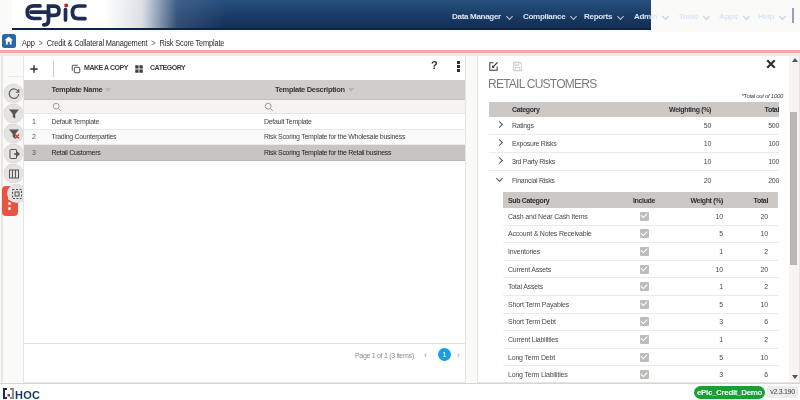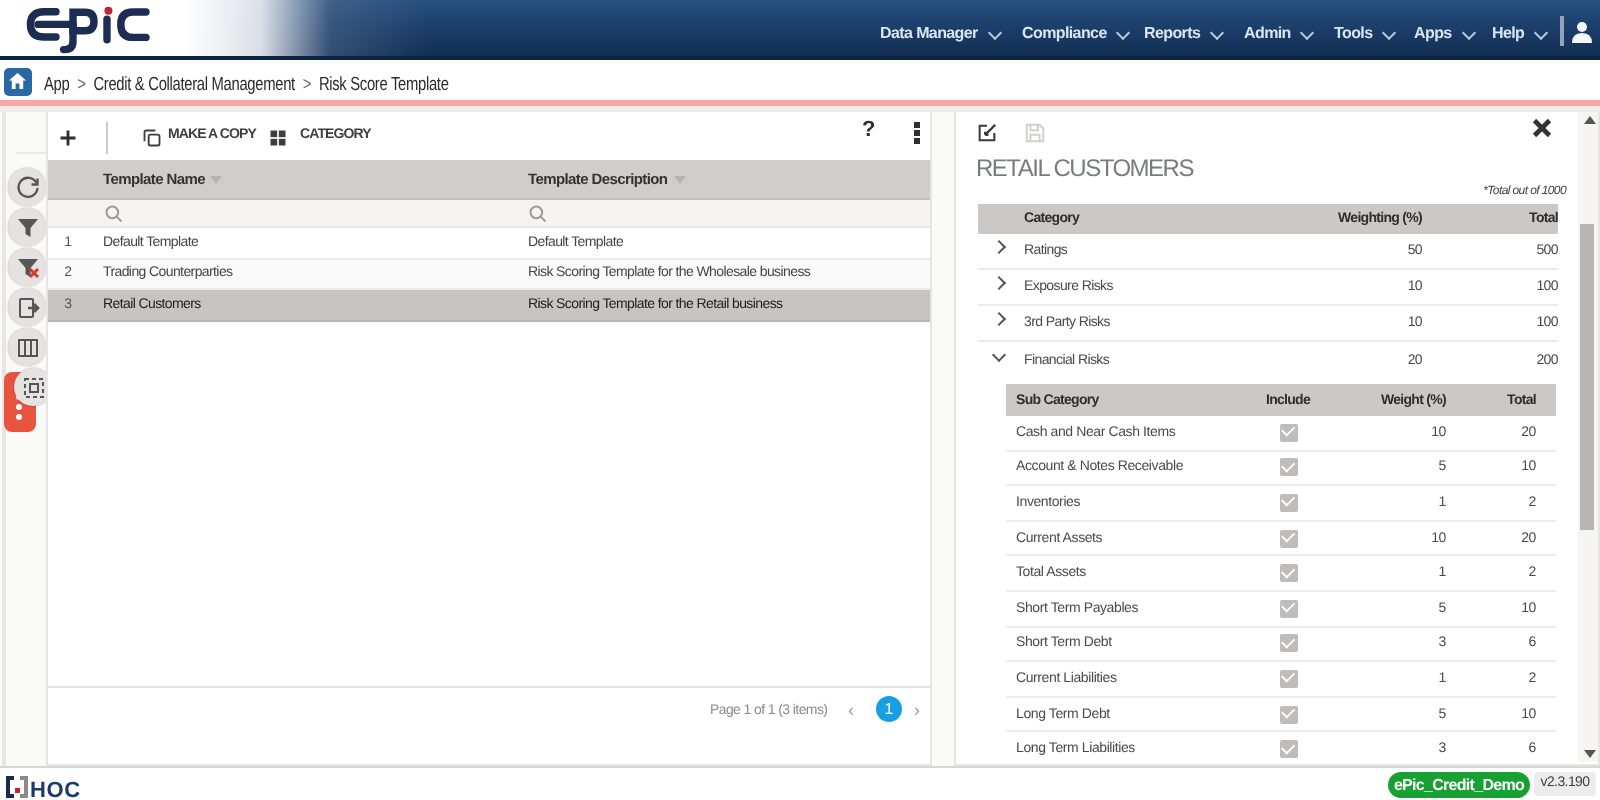--- a/index.html
+++ b/index.html
@@ -1,18 +1,18 @@
 <!DOCTYPE html>
 <html><head>
 <meta charset="utf-8">
 <style>
 * { margin:0; padding:0; box-sizing:border-box; }
 html,body { width:800px; height:400px; overflow:hidden; font-family:"Liberation Sans", sans-serif; background:#fafaf9; }
 
-#navbar { position:absolute; left:0; top:0; width:800px; height:30px;
+#navbar { position:absolute; left:12px; top:0; width:639px; height:30px;
   background:
     linear-gradient(to right, #ffffff 0px, #ffffff 92px, rgba(236,238,241,0.92) 130px, rgba(90,115,150,0.45) 165px, rgba(29,63,108,0) 215px),
     linear-gradient(180deg, #27507f 0%, #1a3c67 55%, #122e53 100%);
   border-bottom:2px solid #0d2544;
 }
 .nav-it { position:absolute; top:11.5px; white-space:nowrap; color:#dce6f2; font-size:8px; font-weight:bold; letter-spacing:-0.3px; }
 .caret { display:inline-block; margin-left:6px; width:6px; height:5px; position:relative; }
 .caret:after { content:""; position:absolute; left:0; top:0px; width:4px; height:4px; border-right:1.3px solid #bccadc; border-bottom:1.3px solid #bccadc; transform:rotate(45deg); }
 #nav-div { position:absolute; left:780px; top:8px; width:1.5px; height:15px; background:#8fa3bd; }
 
@@ -29,21 +29,21 @@
 
 #lpanel { position:absolute; left:23px; top:56px; width:443px; height:327px; background:#fff; border:1px solid #e7e5e3; border-top:none; overflow:hidden; }
 #rpanel { position:absolute; left:477px; top:56px; width:323px; height:327px; background:#fff; border:1px solid #e7e5e3; border-top:none; overflow:hidden; }
 
 .tbt { position:absolute; top:8px; font-size:7px; font-weight:bold; color:#3e3e3e; letter-spacing:-0.45px; }
 
 #lgrid { position:absolute; left:0px; top:24px; width:441px; }
 .ghead { display:flex; height:20px; background:#d0cdcb; border-bottom:1px solid #c2bfbd; font-size:7.5px; font-weight:bold; color:#333; letter-spacing:-0.3px; }
 .gh1 { width:15px; }
 .gh2 { width:225px; padding-left:12.5px; line-height:20px; }
-.gh3 { flex:1; padding-left:0px; line-height:20px; }
+.gh3 { flex:1; padding-left:0px; line-height:20px;margin-left:11px; }
 .tri { display:inline-block; width:0; height:0; border-left:3.5px solid transparent; border-right:3.5px solid transparent; border-top:4.5px solid #b7b4b2; margin-left:3px; }
 .srow { display:flex; height:14.4px; border-bottom:1px solid #e8e6e4; background:#f5f4f3; }
 .grow { display:flex; height:15.4px; border-bottom:1px solid #eceae8; font-size:7px; color:#454545; align-items:center; letter-spacing:-0.3px; }
 .grow .c1 { width:15px; text-align:right; padding-right:3px; color:#555; letter-spacing:0; }
 .grow .c2 { width:225px; padding-left:12.5px; }
 .grow .c3 { flex:1; padding-left:0px; }
 .grow.sel { background:#c7c4c2; border-bottom:1px solid #b9b6b4; color:#222; }
 
 #pager-line { position:absolute; left:0; top:287px; width:441px; border-top:1px solid #e4e2e0; }
 #pager { position:absolute; left:0; top:291px; width:441px; height:20px; font-size:7px; color:#8a8a8a; letter-spacing:-0.3px; }

